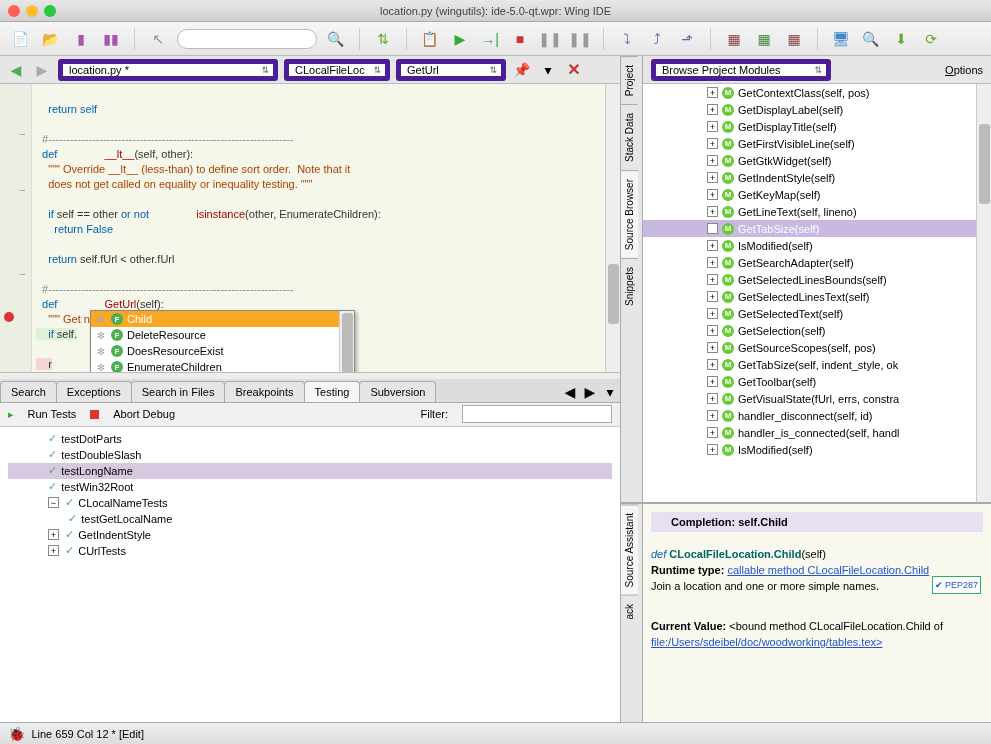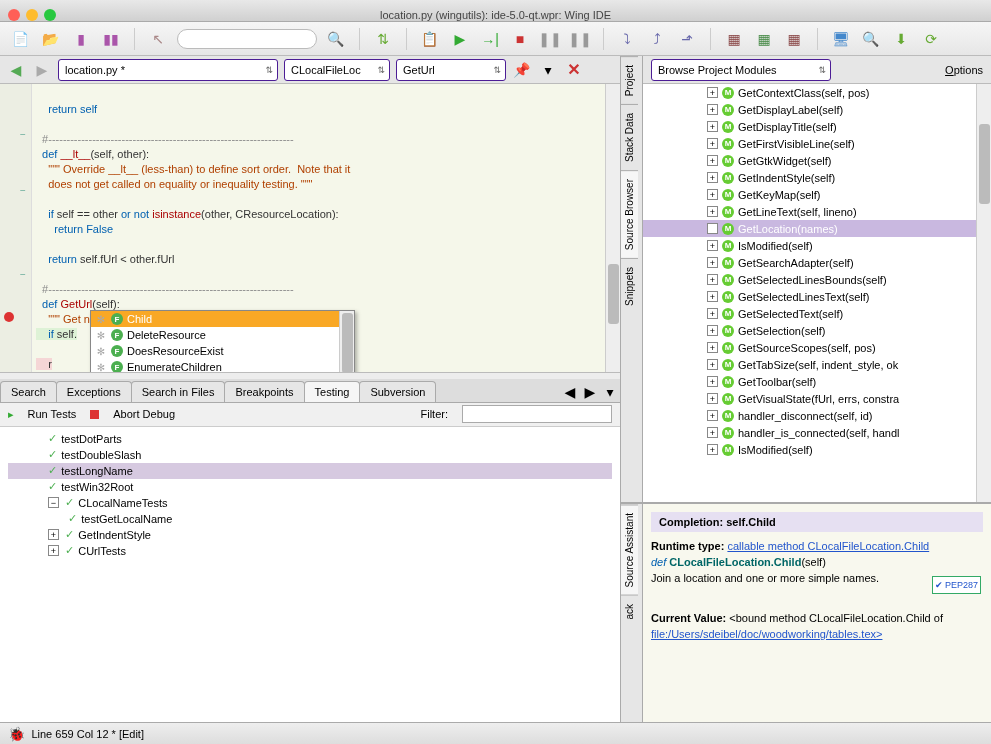--- a/index.html
+++ b/index.html
@@ -1,38 +1,38 @@
 <!DOCTYPE html>
 <html><head>
 <meta charset="utf-8">
 <style>
 * { margin:0; padding:0; box-sizing:border-box; font-family:Lucida Grande,Arial,sans-serif; font-size:11px; }
 body { background:#ededed; width:991px; height:744px; overflow:hidden; display:flex; flex-direction:column; }
-.titlebar{height:22px;background:linear-gradient(#e8e8e8,#d0d0d0);display:flex;align-items:flex-end;padding:0 8px;border-bottom:1px solid #aaa;position:relative;}
+.titlebar{height:22px;background:linear-gradient(#e8e8e8,#d0d0d0);display:flex;align-items:center;padding:0 8px;border-bottom:1px solid #aaa;position:relative;}
 .traffic{display:flex;gap:6px;}
 .dot{width:12px;height:12px;border-radius:50%;}
 .r{background:#ff5f57}.y{background:#febc2e}.g{background:#28c840}
 .title{position:absolute;left:50%;transform:translateX(-50%);color:#444;}
 .toolbar{height:34px;background:linear-gradient(#f6f6f6,#e6e6e6);display:flex;align-items:center;padding:0 10px;gap:8px;border-bottom:1px solid #bbb;}
 .tb-btn{width:22px;height:22px;display:flex;align-items:center;justify-content:center;cursor:pointer;font-size:14px;}
 .tb-input{width:140px;height:20px;border:1px solid #bbb;border-radius:10px;padding:0 8px;background:#fff;}
 .sep{width:1px;height:22px;background:#ccc;margin:0 4px;}
 .content{flex:1;display:flex;overflow:hidden;}
 .left{flex:1.05;display:flex;flex-direction:column;border-right:1px solid #aaa;}
 .right{width:370px;display:flex;flex-direction:column;}
 .filebar{height:28px;display:flex;align-items:center;padding:0 6px;gap:6px;background:#e6e6e6;border-bottom:1px solid #bbb;}
-.combo{height:22px;border:1px solid #4c1d95;border-radius:3px;background:#fff;padding:0 18px 0 6px;display:flex;align-items:center;position:relative;cursor:pointer;}
+.combo{height:22px;border:5px solid #4c1d95;border-radius:3px;background:#fff;padding:0 18px 0 6px;display:flex;align-items:center;position:relative;cursor:pointer;}
 .combo::after{content:"⇅";position:absolute;right:4px;font-size:9px;color:#666;}
 .nav-btn{width:20px;height:20px;display:flex;align-items:center;justify-content:center;cursor:pointer;font-size:14px;}
 .editor{flex:1;background:#f5f7ea;position:relative;overflow:hidden;border-bottom:1px solid #bbb;}
 .gutter{position:absolute;left:0;top:0;width:32px;height:100%;background:#eceee3;border-right:1px solid #ddd;}
 .fold{position:absolute;left:18px;width:10px;height:10px;color:#6a9;font-size:10px;text-align:center;line-height:10px;}
 .breakpoint{position:absolute;left:4px;width:10px;height:10px;background:#d33;border-radius:50%;}
 .code{position:absolute;left:36px;top:4px;right:18px;font-family:Menlo,monospace;font-size:11px;line-height:14px;white-space:pre;color:#333;}
-.kw{color:#0060b0;font-weight:normal;}.fn{color:#a00;}.st{color:#b04000;}.cm{color:#888;}
+.kw{color:#0060b0;font-weight:normal;}.fn{color:#a00;margin-left:44px;}.st{color:#b04000;}.cm{color:#888;}
 .hl-green{background:#def2d6;}
 .hl-red{background:#f5d6d6;}
 .scroll-v{position:absolute;right:0;top:0;width:15px;height:100%;background:#eee;border-left:1px solid #ccc;}
 .scroll-thumb{position:absolute;left:2px;width:11px;background:#bbb;border-radius:3px;}
 .autocomplete{position:absolute;left:90px;top:226px;width:265px;background:#fff;border:1px solid #888;box-shadow:2px 2px 4px rgba(0,0,0,.3);}
 .ac-row{height:16px;display:flex;align-items:center;padding:0 4px;gap:4px;}
 .ac-sel{background:#f9a825;color:#fff;}
 .ac-ico{width:12px;height:12px;border-radius:50%;display:flex;align-items:center;justify-content:center;font-size:8px;font-weight:bold;}
 .ac-f{background:#4caf50;color:#fff;}
 .ac-gear{color:#aaa;font-size:10px;width:12px;text-align:center;}
@@ -49,21 +49,21 @@
 .vtab{flex:1;writing-mode:vertical-rl;transform:rotate(180deg);text-align:center;padding:8px 3px;border-bottom:1px solid #aaa;cursor:pointer;font-size:10px;}
 .vtab.act{background:#f6f6f6;}
 .rpanel{flex:1;display:flex;flex-direction:column;}
 .rhdr{height:28px;display:flex;align-items:center;padding:0 8px;background:#e6e6e6;border-bottom:1px solid #bbb;gap:10px;}
 .tree{flex:1;overflow:auto;background:#fff;position:relative;}
 .tnode{height:17px;display:flex;align-items:center;padding-left:64px;gap:2px;}
 .tnode.sel{background:#c9b8e0;color:#fff;}
 .m-ico{width:12px;height:12px;border-radius:50%;background:#6c3;color:#fff;font-size:8px;font-weight:bold;display:flex;align-items:center;justify-content:center;margin-right:2px;}
 .sa{flex:0 0 220px;border-top:2px solid #aaa;display:flex;}
 .sa-body{flex:1;background:#f8f8ee;padding:8px;overflow:auto;font-size:11px;line-height:16px;}
-.sa-head{background:#e6e0f2;padding:2px 8px;font-weight:bold;margin-bottom:6px;}
+.sa-head{background:#e6e0f2;padding:2px 20px;font-weight:bold;margin-bottom:14px;}
 .lnk{color:#2255cc;text-decoration:underline;cursor:pointer;}
 .statusbar{height:22px;background:linear-gradient(#eee,#ddd);border-top:1px solid #aaa;display:flex;align-items:center;padding:0 8px;gap:6px;}
 .bug{color:#6a0;font-size:14px;}
 .pep{position:absolute;right:10px;top:72px;border:1px solid #3a6;color:#2255cc;font-size:9px;padding:0 2px;background:#fff;}
 .sq{width:9px;height:9px;background:#d33;}
 .options-u{text-decoration:underline;}
 </style>
 </head>
 <body>
 
@@ -137,21 +137,21 @@
         <div class="fold" style="top:284px">−</div>
       </div>
       <div class="code">
 <span class="kw">    return self</span>
 <span></span>
 <span class="cm">  #-------------------------------------------------------------------</span>
 <span class="kw">  def </span><span class="fn">__lt__</span><span>(self, other):</span>
 <span class="st">    """ Override __lt__ (less-than) to define sort order.  Note that it</span>
 <span class="st">    does not get called on equality or inequality testing. """</span>
 <span></span>
-<span class="kw">    if </span><span>self == other </span><span class="kw">or not </span><span class="fn">isinstance</span><span>(other, CResourceLocation):</span>
+<span class="kw">    if </span><span>self == other </span><span class="kw">or not </span><span class="fn">isinstance</span><span>(other, EnumerateChildren):</span>
 <span class="kw">      return </span><span class="kw">False</span>
 <span></span>
 <span class="kw">    return </span><span>self.fUrl &lt; other.fUrl</span>
 <span></span>
 <span class="cm">  #-------------------------------------------------------------------</span>
 <span class="kw">  def </span><span class="fn">GetUrl</span><span>(self):</span>
 <span class="st">    """ Get name of location in URL format """</span>
 <span class="hl-green"><span class="kw">    if </span><span>self.</span></span>
 <span></span>
 <span class="hl-red">    r</span>
@@ -321,21 +321,21 @@
                 <span>GetKeyMap(self)</span>
               </div>
               <div class="tnode">
                 <span class="exp">+</span>
                 <span class="m-ico">M</span>
                 <span>GetLineText(self, lineno)</span>
               </div>
               <div class="tnode sel">
                 <span class="exp">+</span>
                 <span class="m-ico">M</span>
-                <span>GetLocation(names)</span>
+                <span>GetTabSize(self)</span>
               </div>
               <div class="tnode">
                 <span class="exp">+</span>
                 <span class="m-ico">M</span>
                 <span>IsModified(self)</span>
               </div>
               <div class="tnode">
                 <span class="exp">+</span>
                 <span class="m-ico">M</span>
                 <span>GetSearchAdapter(self)</span>
@@ -404,22 +404,22 @@
     </div>
     <div class="sa">
       <div class="vtabs">
         <div id="vtl">
             <div class="vtab act">Source Assistant</div>
             <div class="vtab">ack</div>
           </div>
       </div>
       <div class="sa-body" style="position:relative">
         <div class="sa-head">Completion: self.Child</div>
+        <div><span class="kw" style="font-style:italic">def </span><b style="color:#066">CLocalFileLocation.Child</b><span>(self)</span></div>
         <div><b>Runtime type: </b><span class="lnk">callable method CLocalFileLocation.Child</span></div>
-        <div><span class="kw" style="font-style:italic">def </span><b style="color:#066">CLocalFileLocation.Child</b><span>(self)</span></div>
         <div style="margin-top:0">Join a location and one or more simple names.</div>
         <div class="pep">✔ PEP287</div>
         <div style="margin-top:24px"><b>Current Value: </b><span>&lt;bound method CLocalFileLocation.Child of </span><span class="lnk">file:/Users/sdeibel/doc/woodworking/tables.tex&gt;</span></div>
       </div>
     </div>
   </div>
 </div>
 
 <div class="statusbar">
   <span class="bug">🐞</span>

